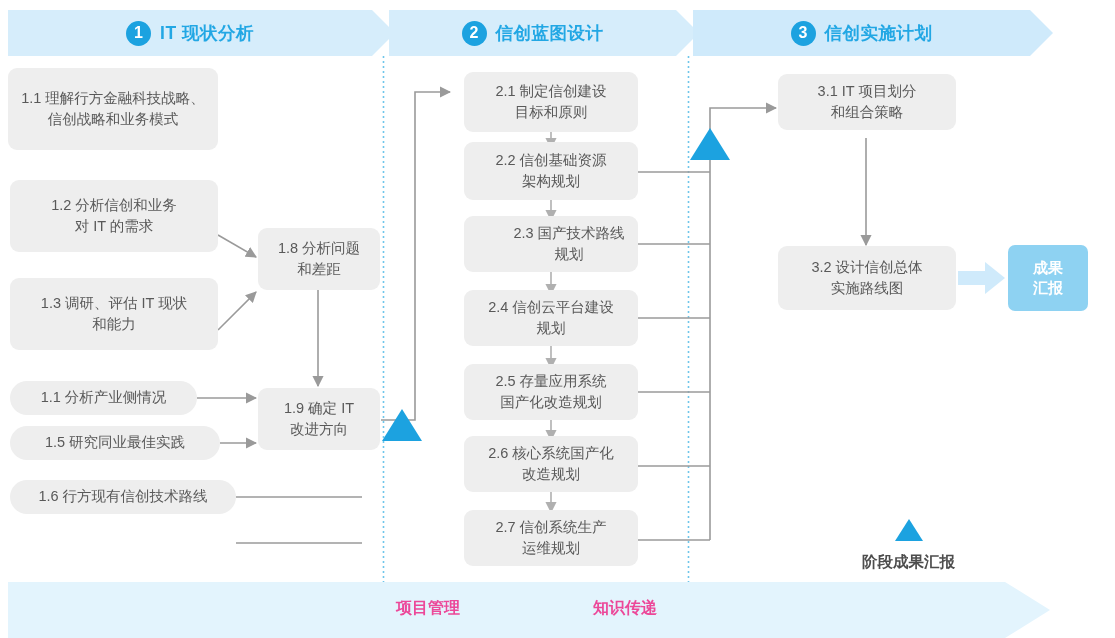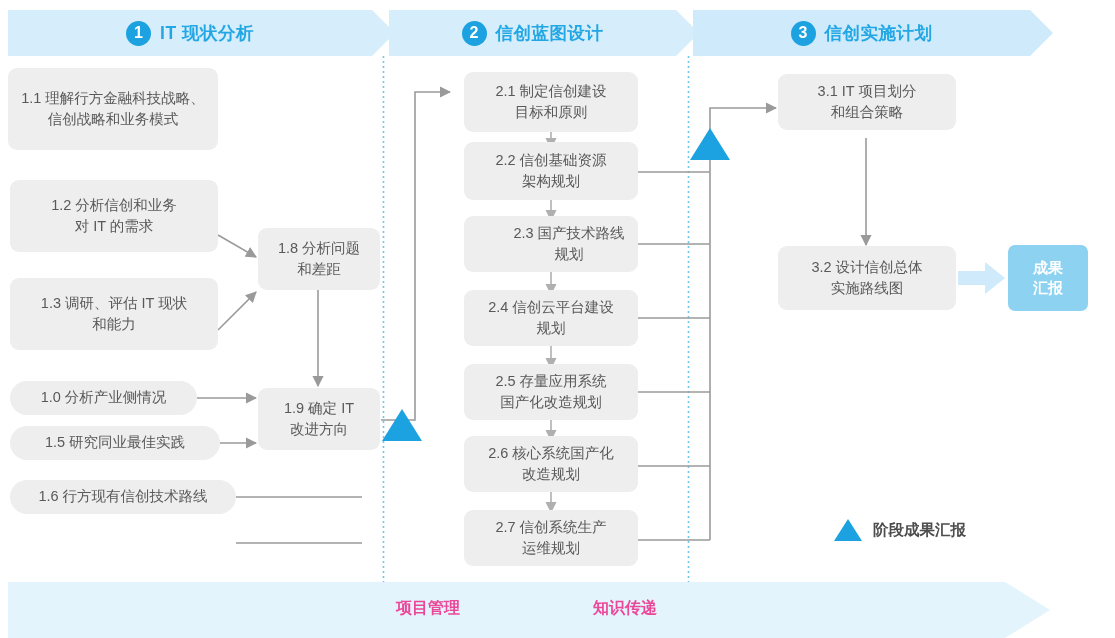--- a/index.html
+++ b/index.html
@@ -233,21 +233,21 @@
     </div>
     <div class="box" style="left:10px; top:180px; width:208px; height:72px;">
       <span class="box-text">1.2 分析信创和业务
 对 IT 的需求</span>
     </div>
     <div class="box" style="left:10px; top:278px; width:208px; height:72px;">
       <span class="box-text">1.3 调研、评估 IT 现状
 和能力</span>
     </div>
     <div class="box pill" style="left:10px; top:381px; width:187px; height:34px;">
-      <span class="box-text">1.0 分析产业侧情况</span>
+      <span class="box-text">1.1 分析产业侧情况</span>
     </div>
     <div class="box pill" style="left:10px; top:426px; width:210px; height:34px;">
       <span class="box-text">1.5 研究同业最佳实践</span>
     </div>
     <div class="box pill" style="left:10px; top:480px; width:226px; height:34px;">
       <span class="box-text">1.6 行方现有信创技术路线</span>
     </div>
 
     <div class="box" style="left:258px; top:228px; width:122px; height:62px;">
       <span class="box-text">1.8 分析问题
@@ -295,21 +295,21 @@
       <span class="box-text">3.2 设计信创总体
 实施路线图</span>
     </div>
 
     <div class="result-chip" style="left:1008px; top:245px; width:80px; height:66px;">
       <span class="box-text">成果
 汇报</span>
     </div>
   </div>
 
-  <div class="legend" style="left:834px; top:519px;">
+  <div class="legend" style="left:862px; top:519px;flex-direction:column;">
     <span class="legend-tri"></span>
     <span class="legend-text">阶段成果汇报</span>
   </div>
 
   <div class="footer-label" style="left:396px; top:598px;">项目管理</div>
   <div class="footer-label" style="left:593px; top:598px;">知识传递</div>
 
 </div>
 
 </body></html>

